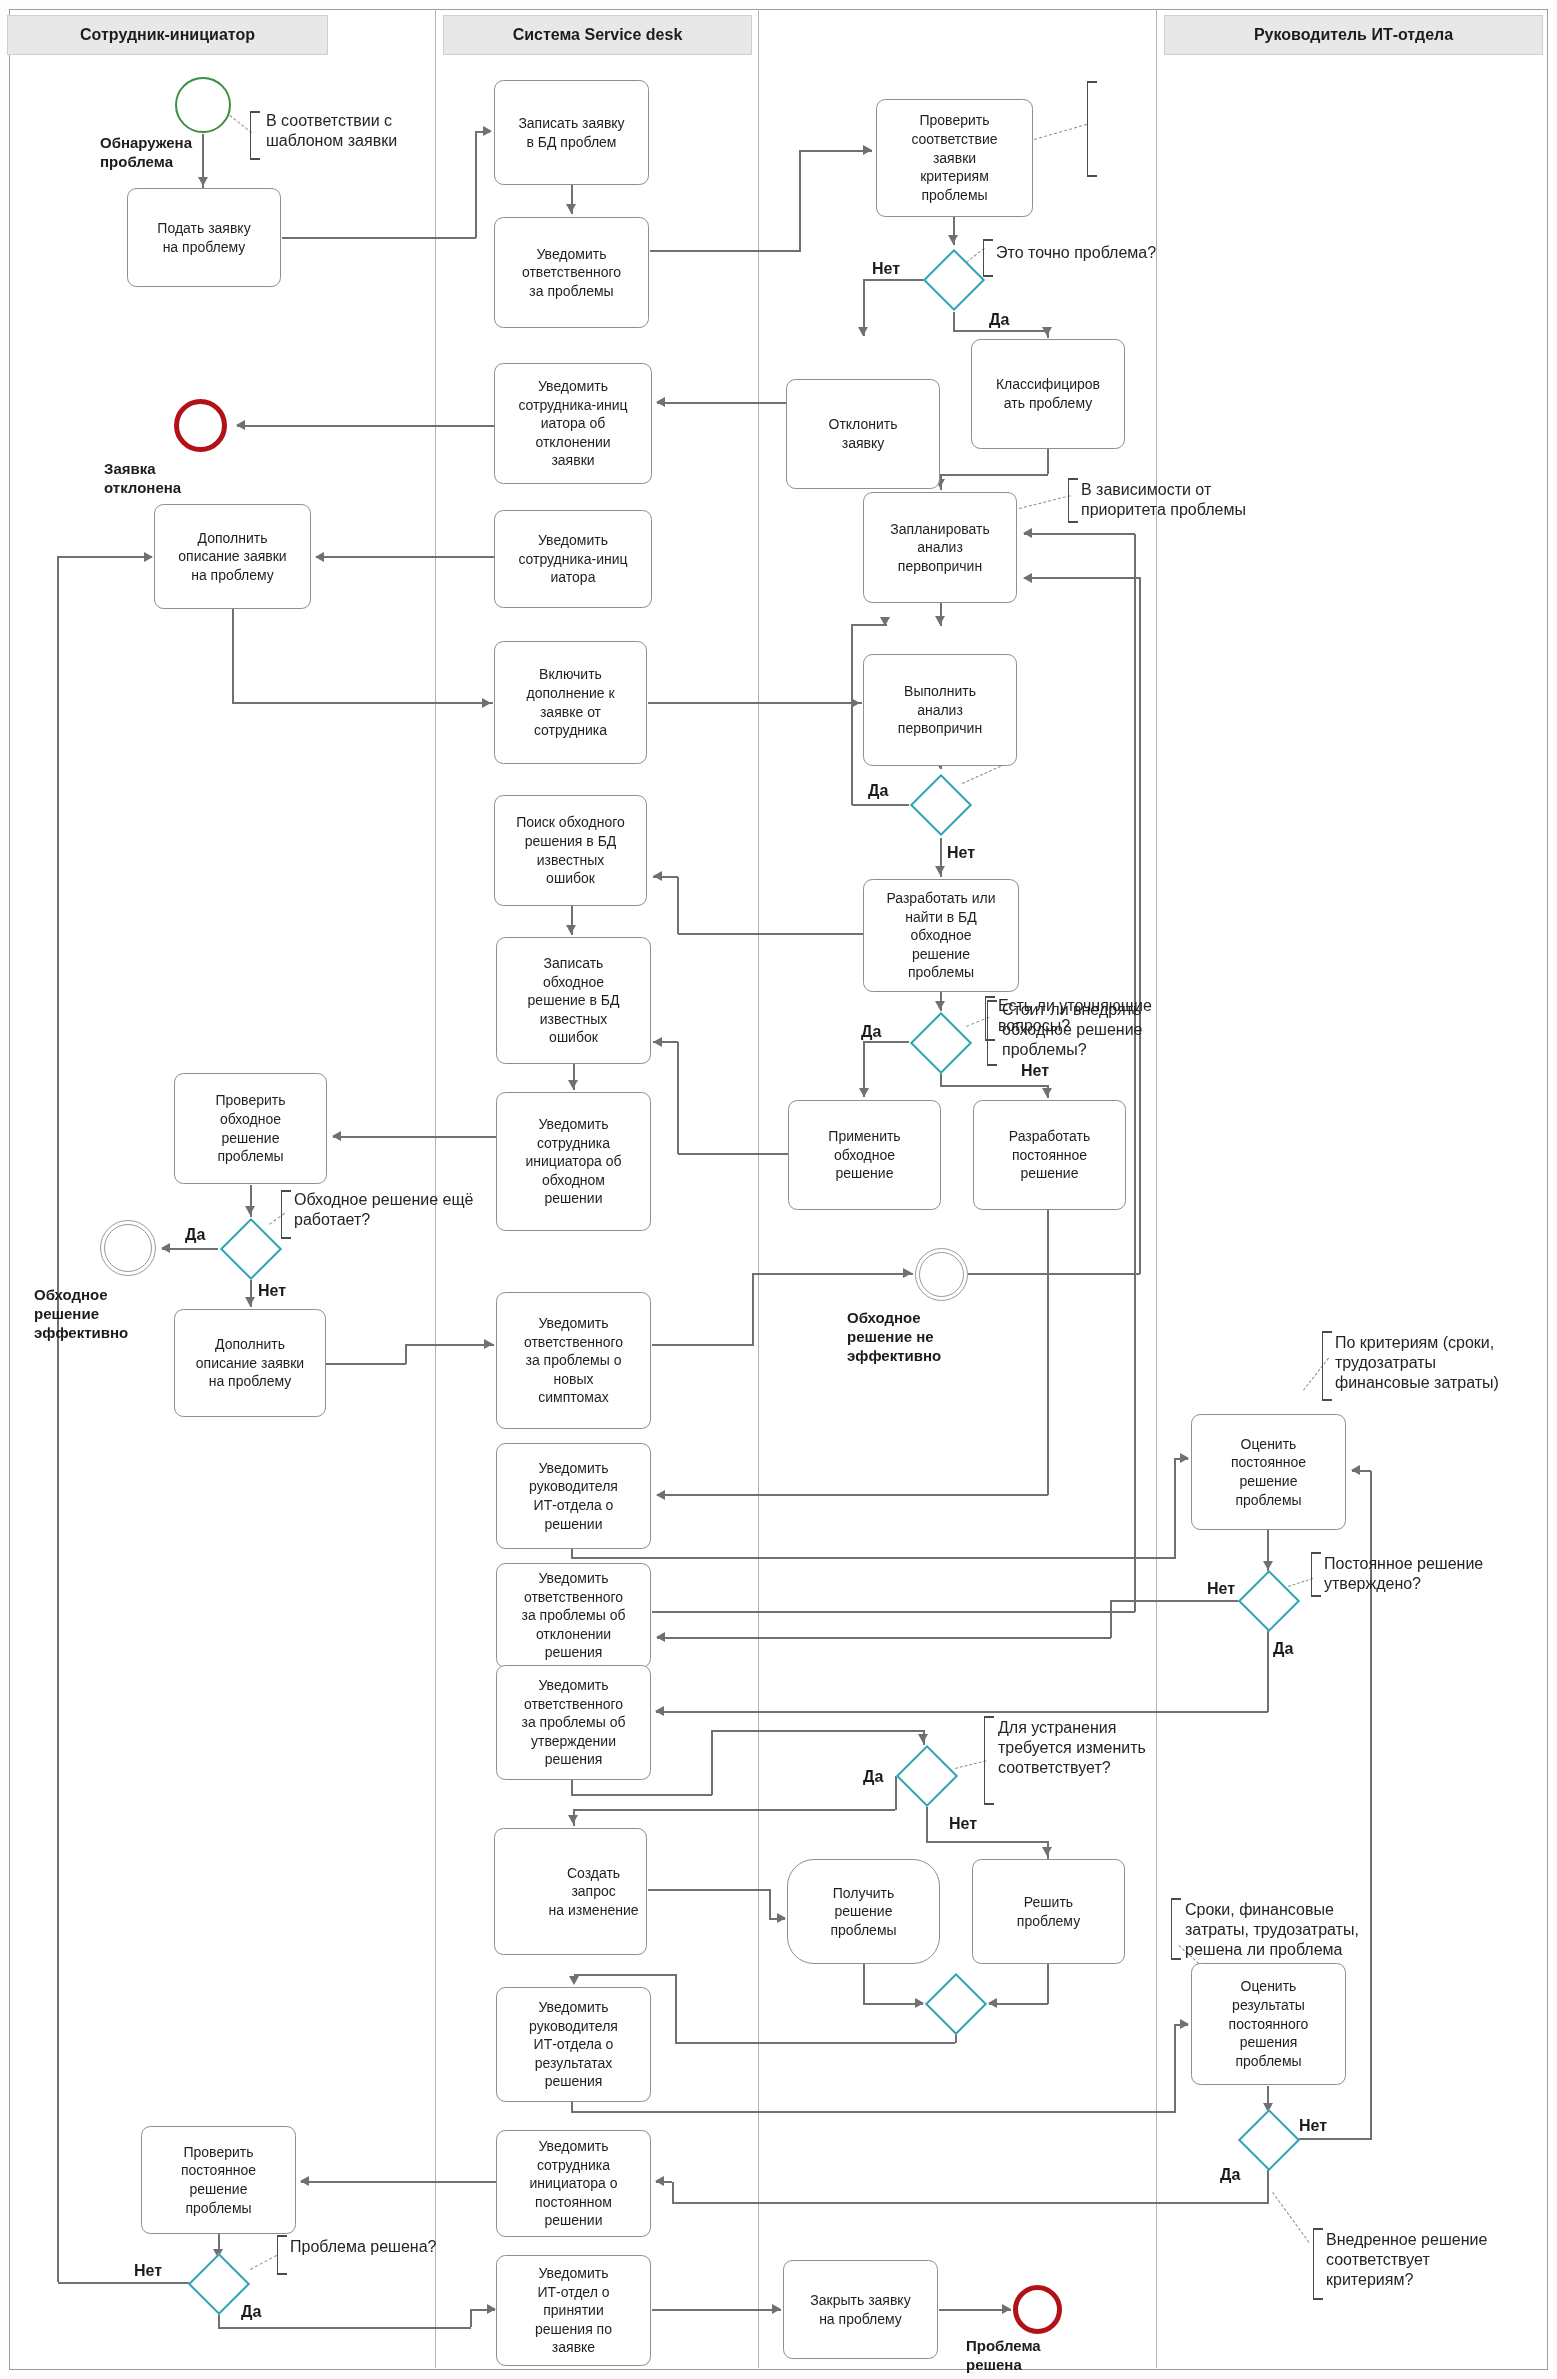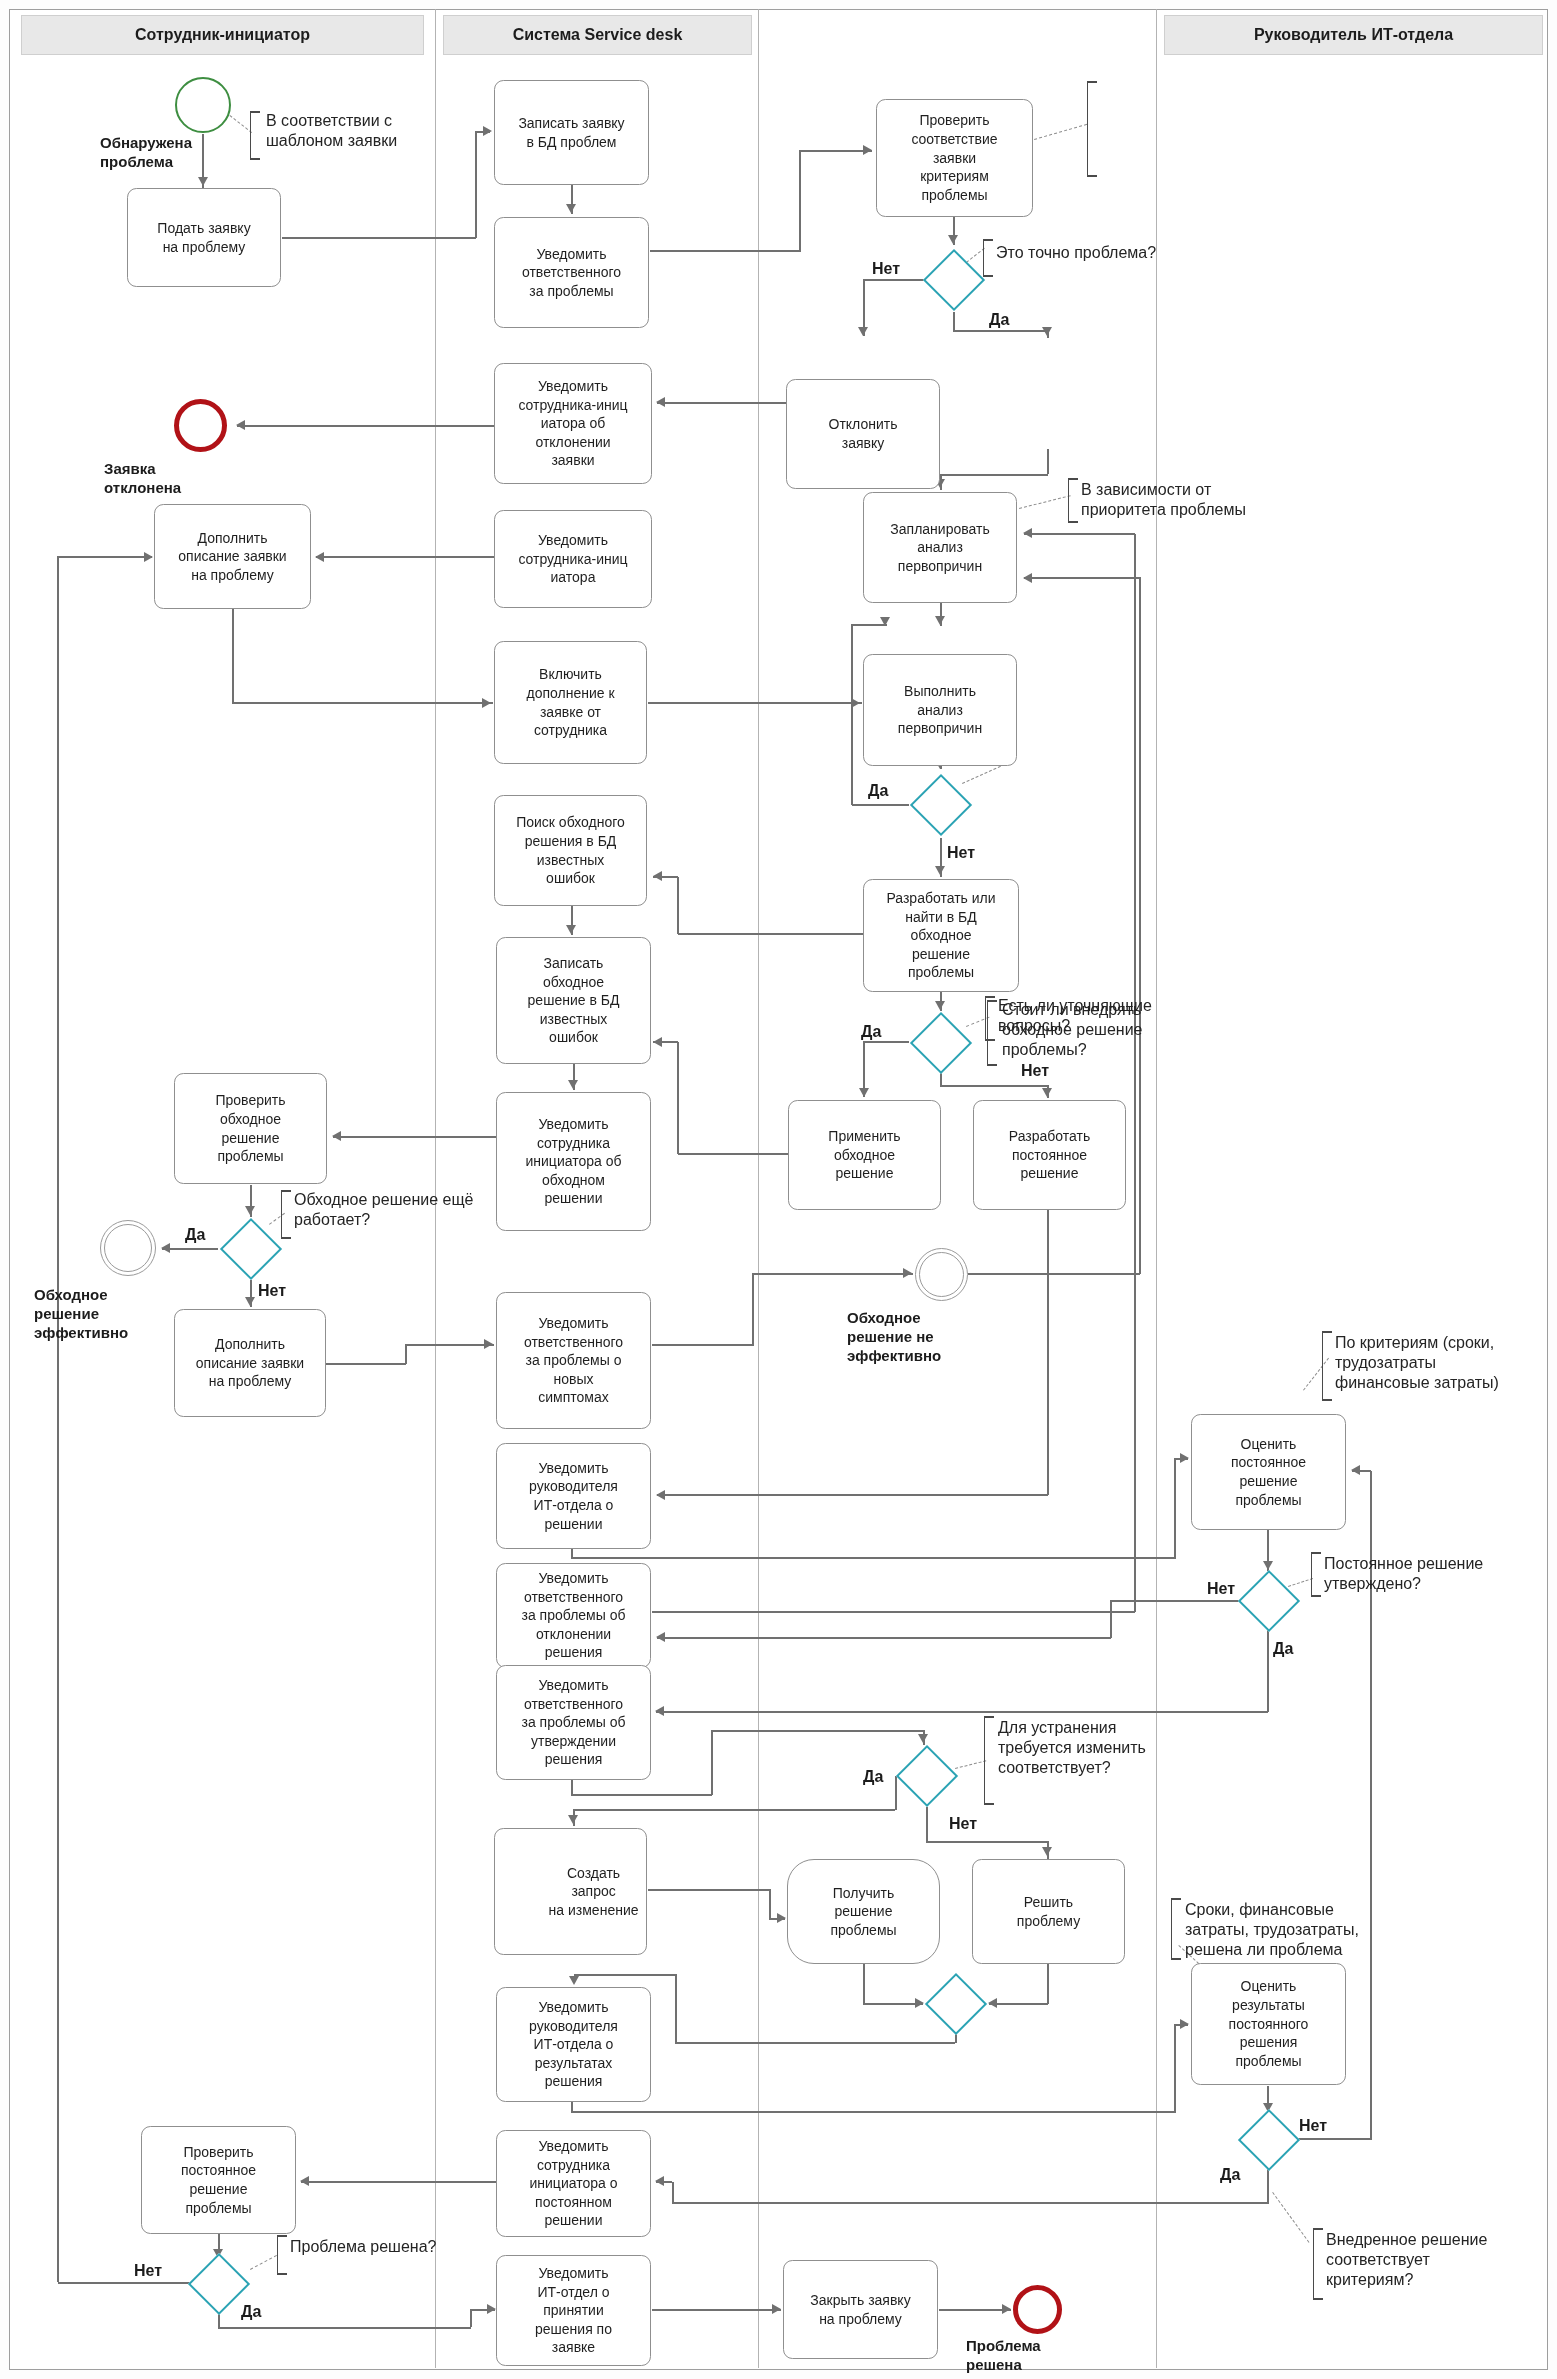--- a/index.html
+++ b/index.html
@@ -30,21 +30,21 @@
   .brk:after{bottom:0;}
 </style>
 </head>
 <body>
 
 <div id="canvas">
   <div class="frame"></div>
   <div class="sep" style="left:435px"></div>
   <div class="sep" style="left:758px"></div>
   <div class="sep" style="left:1156px"></div>
-  <div class="lhdr" style="left:21px;width:403px">Сотрудник-инициатор</div>
+  <div class="lhdr" style="left:7px;width:321px">Сотрудник-инициатор</div>
   <div class="lhdr" style="left:443px;width:309px">Система Service desk</div>
   <div class="lhdr" style="left:1164px;width:379px">Руководитель ИТ-отдела</div>
 <div class="lv" style="left: 202px; top: 134px; height: 55px;"></div>
     <div class="ar d" style="left: 198px; top: 177px;"></div>
     <div class="lh" style="left: 282px; top: 237px; width: 194px;"></div>
     <div class="lv" style="left: 475px; top: 132px; height: 106px;"></div>
     <div class="lh" style="left: 475px; top: 131px; width: 15px;"></div>
     <div class="ar r" style="left: 483px; top: 126px;"></div>
     <div class="lv" style="left: 571px; top: 185px; height: 29px;"></div>
     <div class="ar d" style="left: 566px; top: 204px;"></div>
@@ -319,20 +319,22 @@
 принятии
 решения по
 заявке</div>
     <div class="task" style="left: 876px; top: 99px; width: 157px; height: 118px;">Проверить
 соответствие
 заявки
 критериям
 проблемы</div>
     <div class="task" style="left: 786px; top: 339px; width: 154px; height: 110px; margin-top: 40px;">Отклонить
 заявку</div>
+    <div class="task" style="left: 971px; top: 339px; width: 154px; height: 110px;">Классифициров
+ать проблему</div>
     <div class="task" style="left: 863px; top: 492px; width: 154px; height: 111px;">Запланировать
 анализ
 первопричин</div>
     <div class="task" style="left: 863px; top: 629px; width: 154px; height: 112px; margin-top: 25px;">Выполнить
 анализ
 первопричин</div>
     <div class="task" style="left: 863px; top: 879px; width: 156px; height: 113px;">Разработать или
 найти в БД
 обходное
 решение

